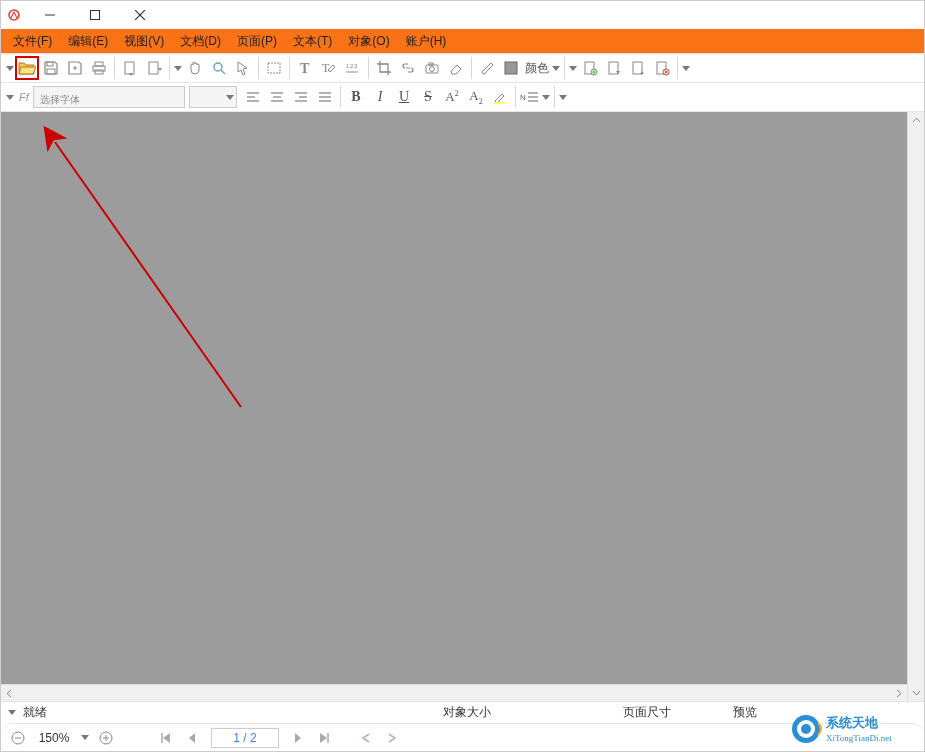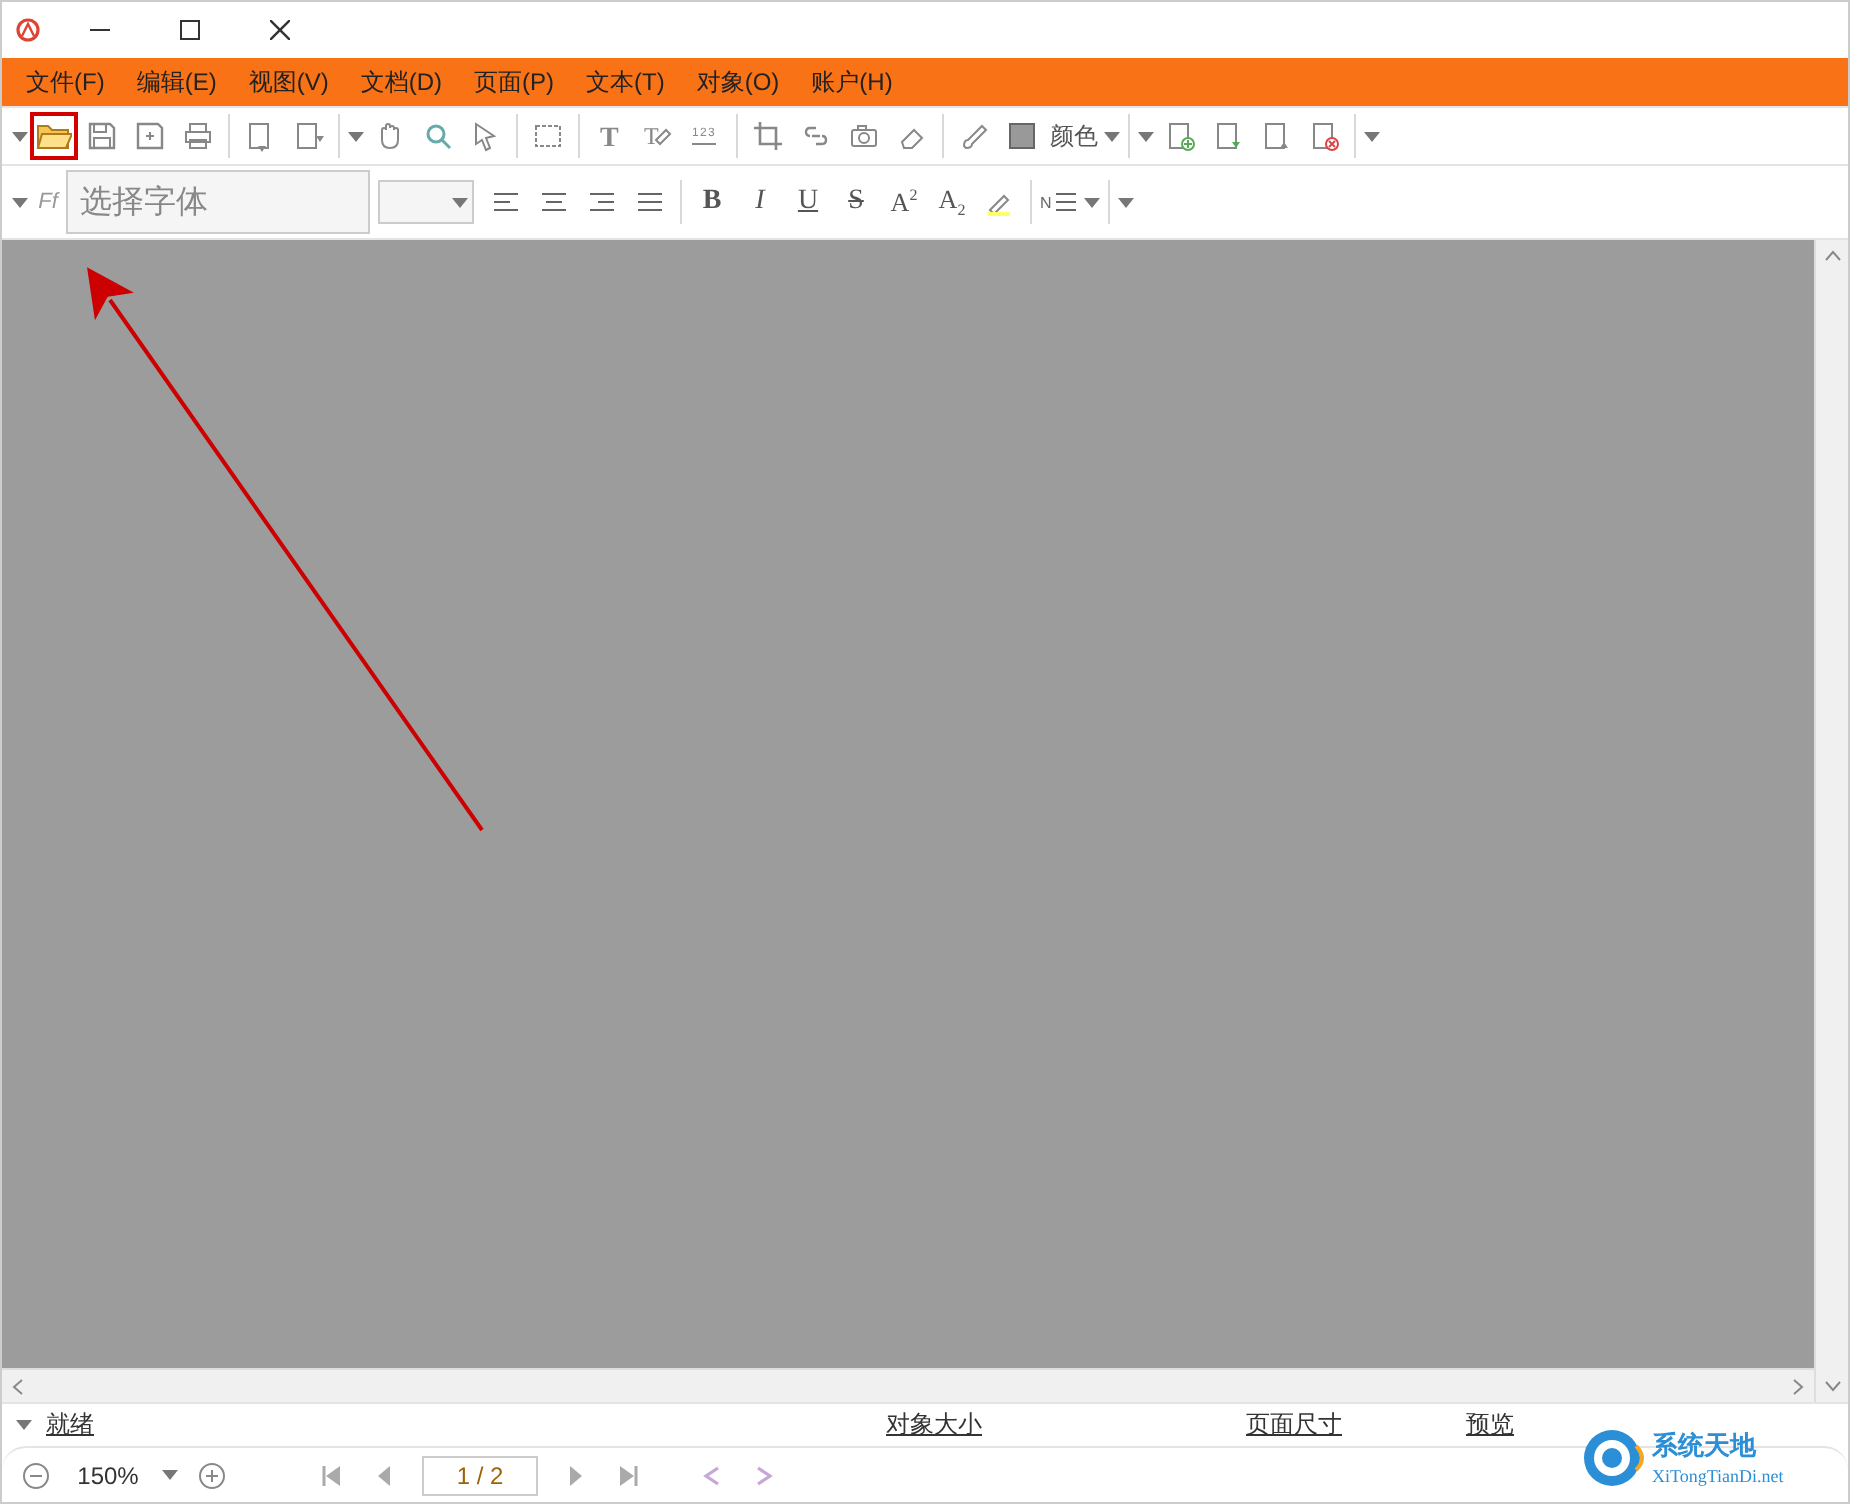--- a/index.html
+++ b/index.html
@@ -19,47 +19,47 @@
 
 
 .toolbar { display: flex; align-items: center; padding: 2px 4px; background: #fff; border-top: 1px solid #e4e4e4; }
 .toolbar.row2 { border-bottom: 1px solid #e4e4e4; }
 .tb-sep { width: 1px; height: 22px; background: #d8d8d8; margin: 0 3px; }
 .tb-btn { width: 24px; height: 24px; display: flex; align-items: center; justify-content: center; border: 1px solid transparent; }
 .tb-btn.highlight { border: 2px solid #d40000; background: #fff; }
 .tb-btn svg { display: block; }
 .dropdown-chev { width: 10px; display:flex; align-items:center; justify-content:center; }
 
-.font-select { width: 152px; height: 32px; background: #f5f5f5; border: 1px solid #ccc; display: flex; align-items: center; padding: 0 6px; color: #888; font-size: 16px; margin-right: 4px; }
+.font-select { width: 152px; height: 22px; background: #f5f5f5; border: 1px solid #ccc; display: flex; align-items: flex-end; padding: 0 6px; color: #888; font-size: 10px; margin-right: 4px; }
 .size-select { width: 48px; height: 22px; background: #f5f5f5; border: 1px solid #ccc; display: flex; align-items: center; justify-content: flex-end; padding: 0 2px 0 6px; margin-right: 4px; }
 
 .label-inline { color: #555; font-size: 12px; margin-left: 2px; margin-right: 2px; }
 
 
 .workspace { flex: 1; background: #9c9c9c; position: relative; overflow: hidden; }
 .arrow-svg { position: absolute; left: 30px; top: 0px; }
 .scrollbar-v { position: absolute; right: 0; top: 0; bottom: 0; width: 17px; background: #f0f0f0; border-left: 1px solid #ddd; display:flex; flex-direction:column; }
 .scrollbar-v .sb-btn { height: 17px; display:flex; align-items:center; justify-content:center; }
 .scrollbar-v .sb-track { flex:1; }
 .scrollbar-h { position: absolute; left: 0; right: 17px; bottom: 0; height: 17px; background: #f0f0f0; border-top: 1px solid #ddd; display:flex; }
 .scrollbar-h .sb-btn { width: 17px; display:flex; align-items:center; justify-content:center; }
 .scrollbar-h .sb-track { flex:1; }
 
 
 .statusbar { height: 22px; display: flex; align-items: center; padding: 0 6px; font-size: 12px; color: #333; border-top: 1px solid #e4e4e4; background:#fff; }
-.statusbar .sect { padding: 0 6px; text-decoration: underline; }
+.statusbar .sect { padding: 0 6px; }
 .statusbar .s1 { width: 420px; }
 .statusbar .s2 { width: 180px; }
 .statusbar .s3 { width: 110px; }
 
 
 .navbar { height: 28px; display: flex; align-items: center; padding: 0 6px; border-top: 1px solid #e4e4e4; background:#fff; gap:4px;border-radius:12px; }
 .nav-btn { width: 22px; height: 22px; display: flex; align-items: center; justify-content: center; }
 .zoom-pct { width: 42px; text-align: center; font-size: 12px; color: #333; }
-.page-box { width: 58px; height: 20px; border: 1px solid #ccc; background: #fff; display: flex; align-items: center; justify-content: center; font-size: 12px; color: #a16207; margin: 0 4px;}
+.page-box { width: 68px; height: 20px; border: 1px solid #ccc; background: #fff; display: flex; align-items: center; justify-content: center; font-size: 12px; color: #3b82f6; margin: 0 4px;}
 .navbar .dd { width:12px; display:flex; align-items:center; justify-content:center; }
 
 
 .watermark { position: absolute; right: 18px; bottom: 2px; width: 118px; height: 40px; font-family: Liberation Serif, serif; }
 
 .ff-label { width: 18px; height:22px; display:flex; align-items:center; justify-content:center; color:#999; font-style:italic; font-size:11px;}
 .chev-down { width:0;height:0;border-left:4px solid transparent;border-right:4px solid transparent;border-top:5px solid #777; }
 </style>
 </head>
 <body>

